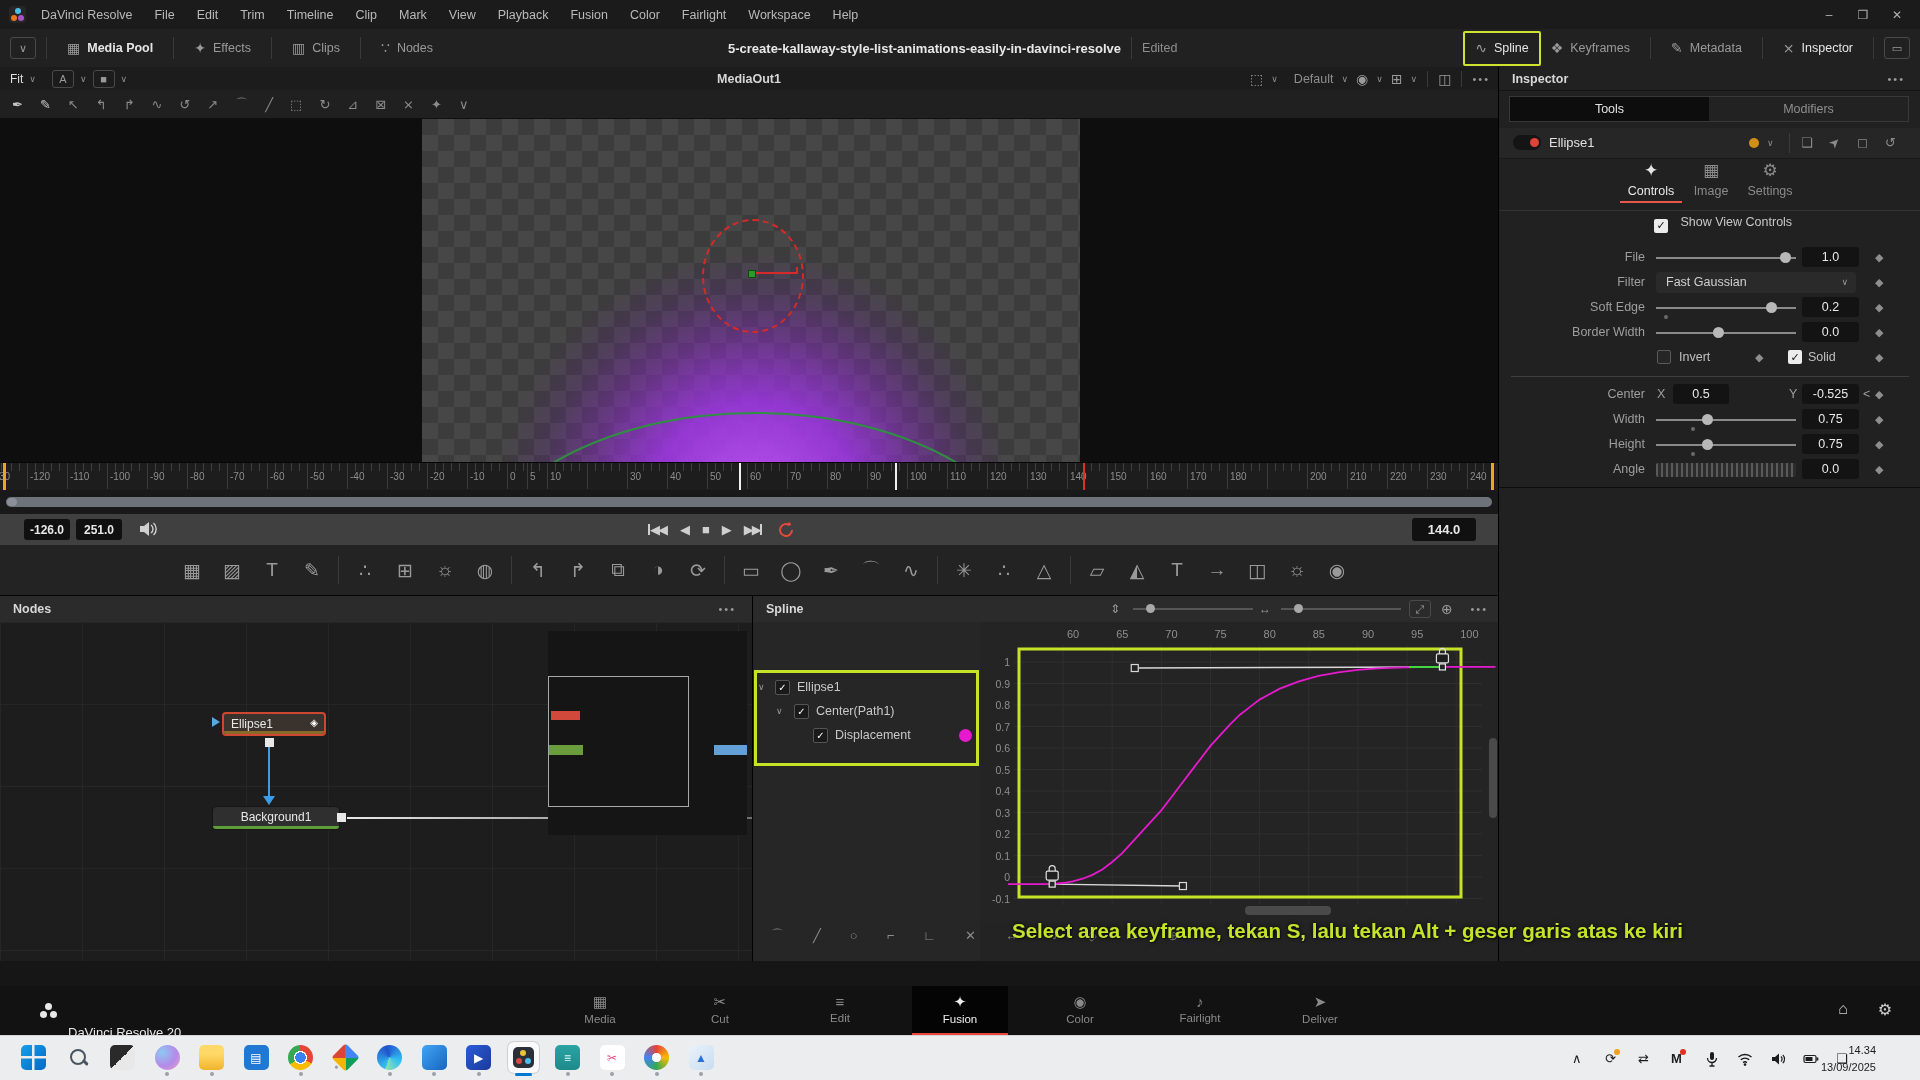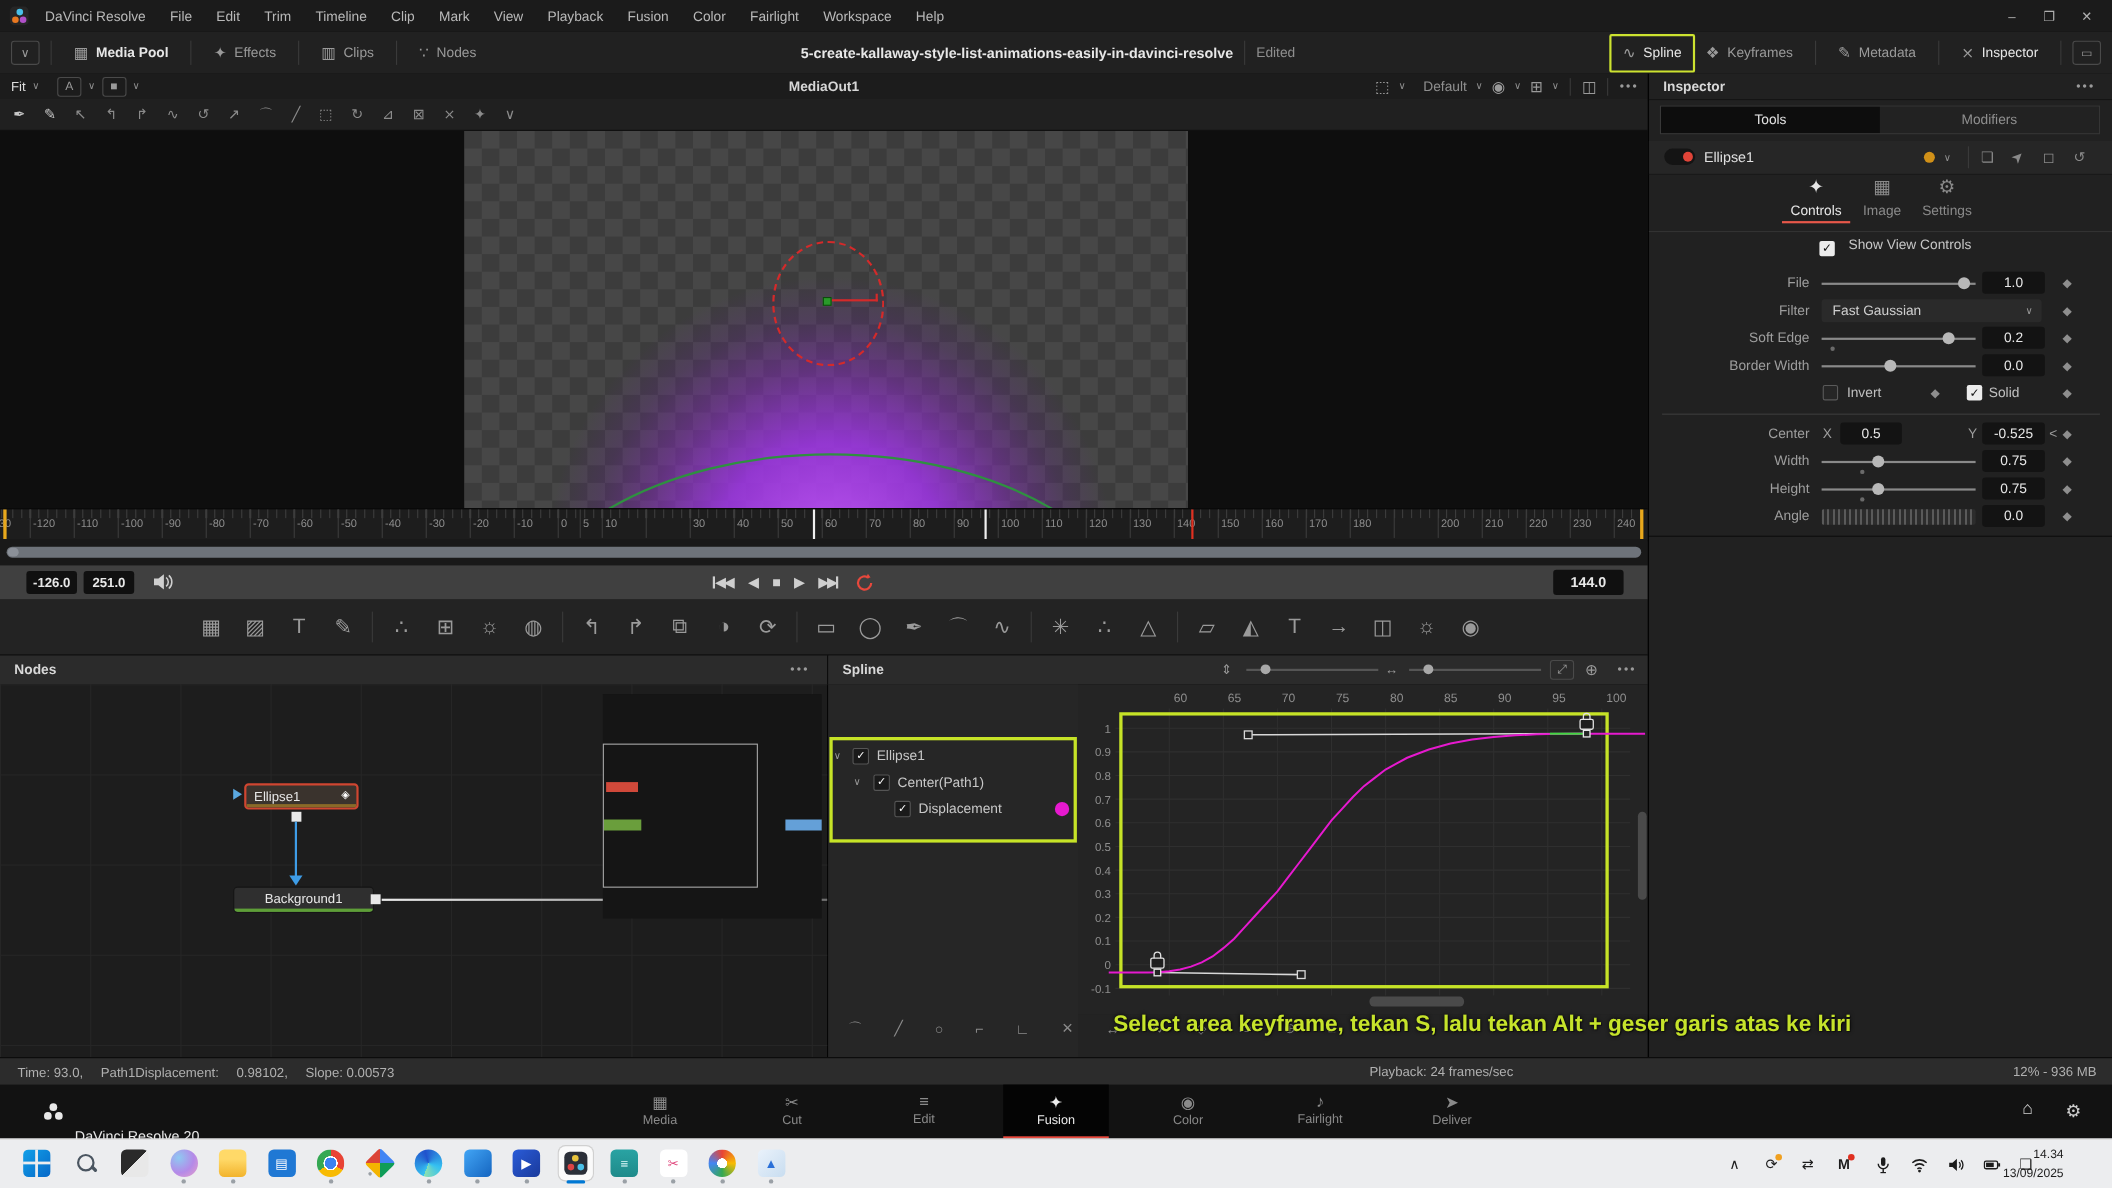--- a/index.html
+++ b/index.html
@@ -659,30 +659,20 @@
         <div class="irow">
           <div class="ilabel">Angle</div>
           <div style="position: absolute; left: 157px; top: 6px; width: 140px; height: 14px; border-radius: 2px; background: repeating-linear-gradient(90deg, rgb(90, 90, 90) 0px, rgb(90, 90, 90) 2px, rgb(44, 44, 44) 2px, rgb(44, 44, 44) 5px);"></div>
           <div class="ibox" style="left: 303px; width: 57px;">0.0</div>
           <div class="idiamond" style="left: 376px;">◆</div>
         </div>
       </div>
     <div class="ab" style="left:0;top:420px;width:422px;height:1px;background:#0d0d0d;"></div>
   </div>
 
-  <div id="statusbar" class="ab">
-    <div id="status-left" class="flex" style="height:25px;margin-left:16px;gap:16px;">
-        <div>Time: 93.0,</div>
-        <div>Path1Displacement:</div>
-        <div>0.98102,</div>
-        <div>Slope: 0.00573</div>
-      </div>
-    <span class="ab" style="left:1245px;top:5px;">Playback: 24 frames/sec</span>
-    <span class="ab" style="right:14px;top:5px;">12% - 936 MB</span>
-  </div>
 
   <div id="pagenav" class="ab">
     <div class="ab flex" style="left:40px;top:0;height:49px;gap:10px;">
       <div style="position:relative;width:18px;height:16px;">
         <i class="ab" style="left:5px;top:0;width:7px;height:7px;border-radius:50%;background:#e8e8e8;"></i>
         <i class="ab" style="left:0;top:8px;width:7px;height:7px;border-radius:50%;background:#e8e8e8;"></i>
         <i class="ab" style="left:10px;top:8px;width:7px;height:7px;border-radius:50%;background:#e8e8e8;"></i>
       </div>
       <span style="color:#e8e8e8;font-weight:normal;font-size:13px;margin-top:44px;">DaVinci Resolve 20</span>
     </div>

